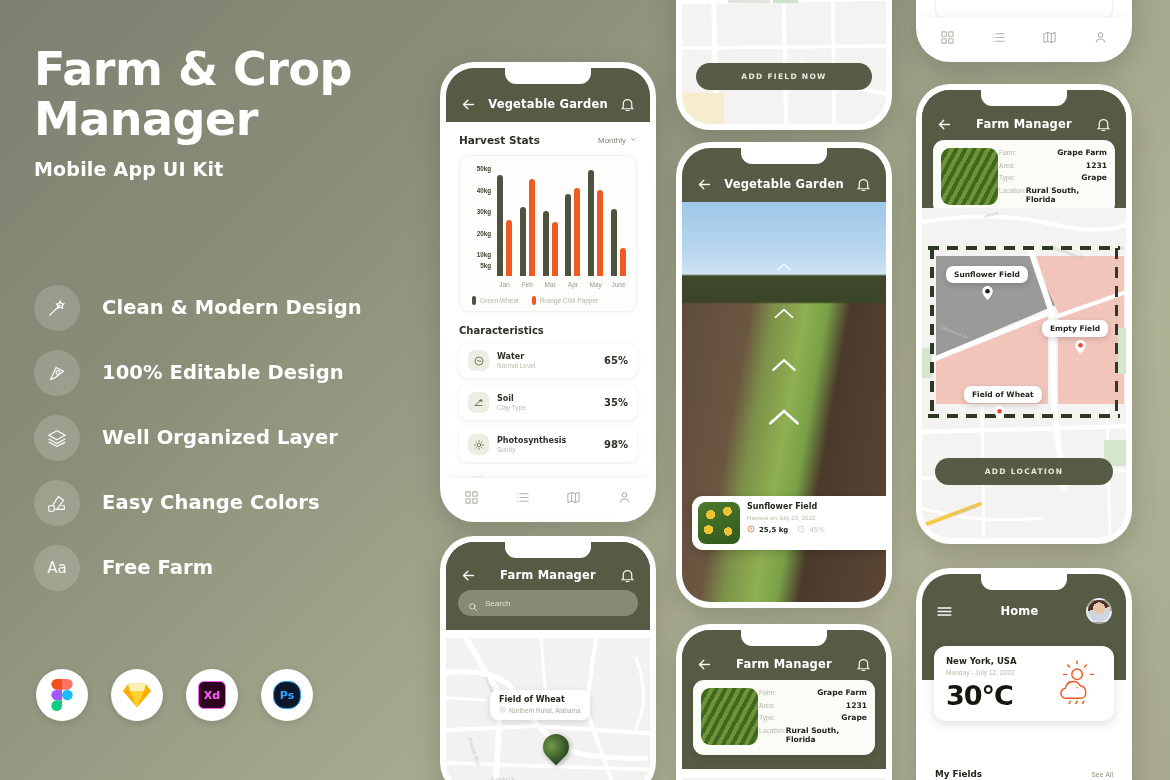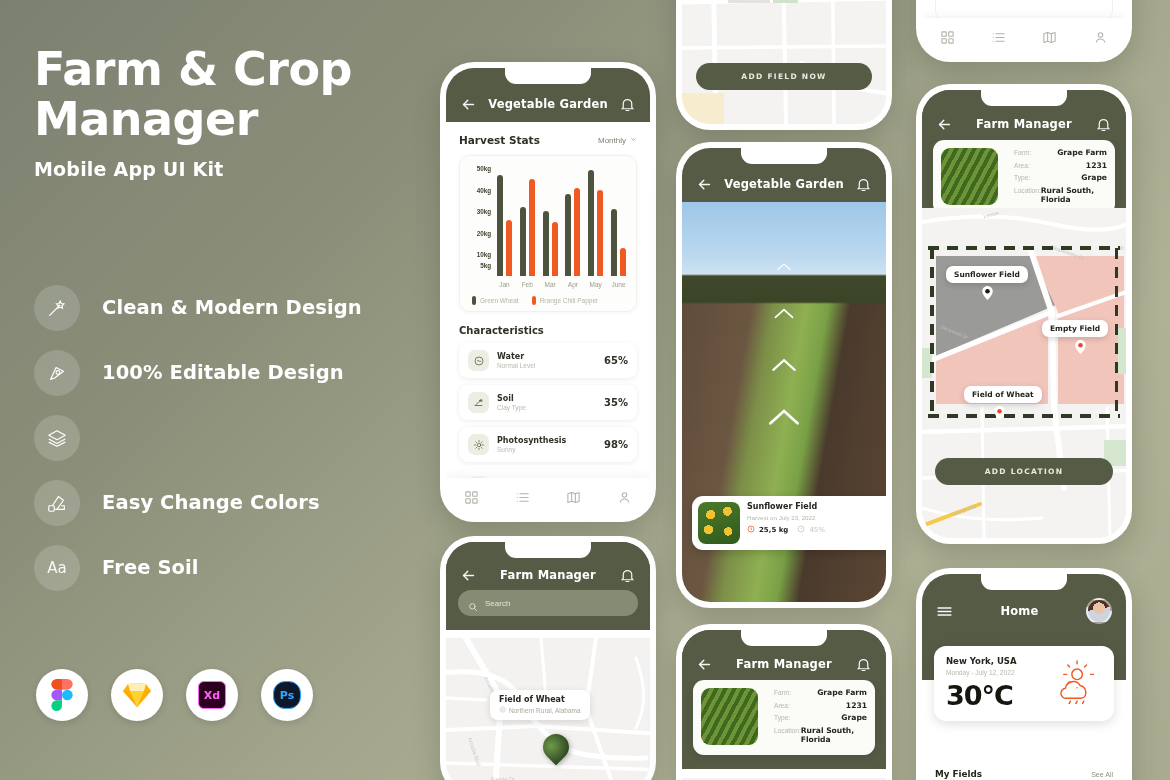--- a/index.html
+++ b/index.html
@@ -178,21 +178,21 @@
   .fc-title { font-size: 8px; font-weight: bold; color: #23261c; font-family: "DejaVu Sans", sans-serif; }
   .fc-sub { font-size: 6.2px; color: #b6b8a8; margin-top: 2.5px; }
   .fc-stats { display: flex; gap: 9px; margin-top: 4px; align-items: center; }
   .fc-stat { display: flex; align-items: center; gap: 4px; font-size: 7px; font-weight: bold; color: #23261c; font-family: "DejaVu Sans", sans-serif; }
   .fc-stat.muted { color: #c2c4b4; font-weight: normal; }
 
   
   #phone5 { left: 676px; top: 624px; width: 216px; height: 250px; }
   .info-card {
     background: #fbfbf8; border-radius: 11px; padding: 8px;
-    display: flex; gap: 16px; margin: 0 11px;
+    display: flex; gap: 1px; margin: 0 11px;
     box-shadow: 0 2px 8px rgba(0,0,0,.12);
   }
   .info-thumb {
     width: 57px; height: 57px; border-radius: 9px; flex: 0 0 57px;
     background: repeating-linear-gradient(118deg, #6f9338 0 4px, #3f6a1e 4px 8px);
   }
   .info-rows { flex: 1; }
   .info-row { display: flex; justify-content: space-between; align-items: baseline; margin-bottom: 3.5px; }
   .info-k { font-size: 6.6px; color: #b6b8a8; }
   .info-v { font-size: 7.6px; font-weight: bold; color: #23261c; font-family: "DejaVu Sans", sans-serif; }
@@ -269,38 +269,39 @@
   </div>
 
   <div class="feature-row">
     <span class="feature-icon">
       <svg width="22" height="22" viewBox="0 0 24 24" fill="none" stroke="#fff" stroke-width="1.25" stroke-linejoin="round">
         <path d="M12 4 L21 9 L12 14 L3 9 Z"></path>
           <path d="M3 13 L12 18 L21 13"></path>
           <path d="M3 16.5 L12 21 L21 16.5"></path>
       </svg>
     </span>
+    <span class="feature-label">Well Organized Layer</span>
   </div>
 
   <div class="feature-row">
     <span class="feature-icon">
       <svg width="22" height="22" viewBox="0 0 24 24" fill="none" stroke="#fff" stroke-width="1.25" stroke-linejoin="round">
         <rect x="3" y="15" width="6" height="6" rx="1"></rect>
         <path d="M7 15 L13.5 5 L19 9 L12 19"></path>
         <path d="M10 19 L20 19 L20 15 L16.5 15"></path>
       </svg>
     </span>
     <span class="feature-label">Easy Change Colors</span>
   </div>
 
   <div class="feature-row">
     <span class="feature-icon">
       <span class="aa-glyph">Aa</span>
     </span>
-    <span class="feature-label">Free Soil</span>
+    <span class="feature-label">Free Farm</span>
   </div>
 </div>
 
 <div class="app-icons">
   <span class="app-chip">
     <svg width="22" height="32" viewBox="0 0 24 36">
       <path d="M12 0H6a6 6 0 100 12h6z" fill="#f24e1e"></path>
       <path d="M12 12H6a6 6 0 100 12h6z" fill="#a259ff"></path>
       <path d="M12 24H6a6 6 0 106 6z" fill="#0acf83"></path>
       <path d="M12 0h6a6 6 0 110 12h-6z" fill="#ff7262"></path>

